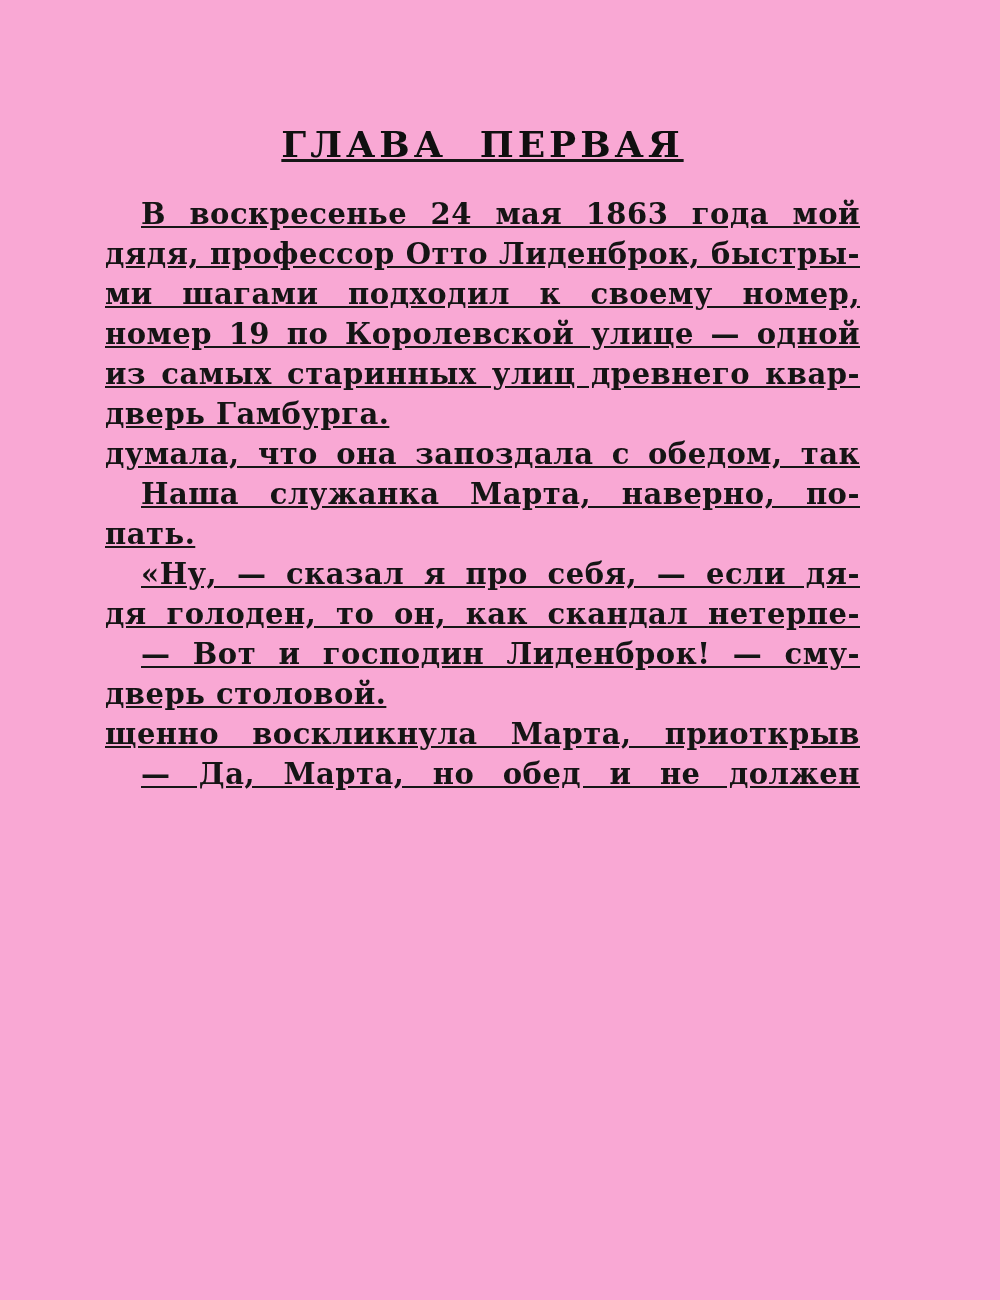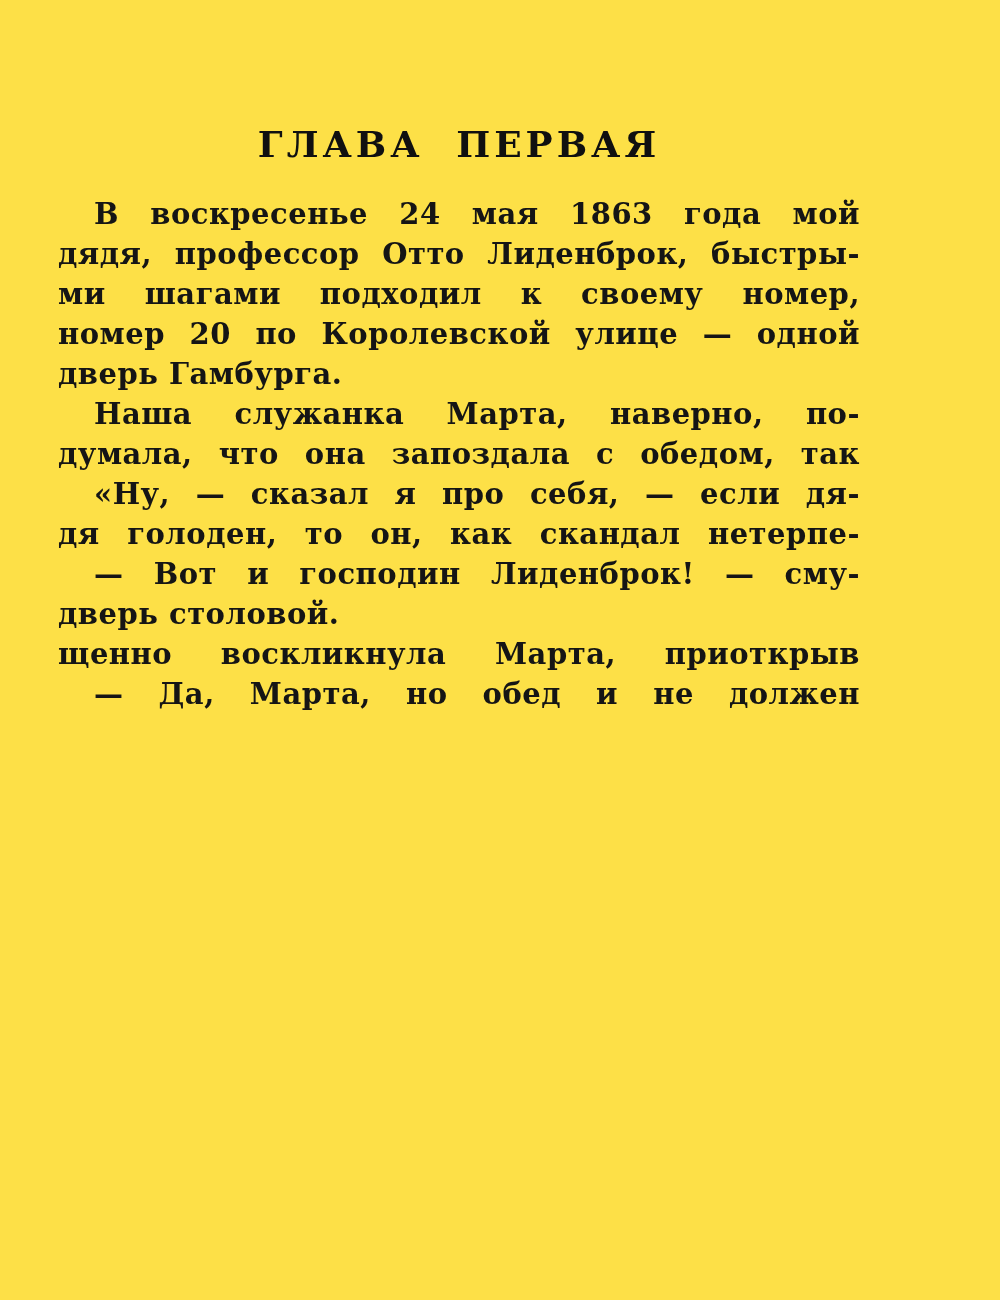--- a/index.html
+++ b/index.html
@@ -11,22 +11,23 @@
     width: 1000px;
     height: 1300px;
     overflow: hidden;
     font-family: "DejaVu Serif", serif;
     color: #161616;
   }
   .page {
     box-sizing: border-box;
     width: 1000px;
     height: 1300px;
-    padding: 0 140px 0 58px;
-    background: #fde047;
+    padding: 0 140px 0 105px;
+    background: #f9a8d4;
+    text-decoration: underline;
   }
   .chapter-title {
     margin: 0;
     padding-top: 122px;
     font-size: 36px;
     line-height: 44px;
     font-weight: 700;
     text-align: center;
     letter-spacing: 4px;
     word-spacing: 16px;
@@ -55,24 +56,26 @@
 </head>
 <body>
 
 <div class="page">
   <h1 class="chapter-title">ГЛАВА ПЕРВАЯ</h1>
 
   <div class="text-body">
       <div class="line indent">В воскресенье 24 мая 1863 года мой</div>
       <div class="line">дядя, профессор Отто Лиденброк, быстры-</div>
       <div class="line">ми шагами подходил к своему номер,</div>
-      <div class="line">номер 20 по Королевской улице — одной</div>
+      <div class="line">номер 19 по Королевской улице — одной</div>
+      <div class="line">из самых старинных улиц древнего квар-</div>
       <div class="line last">дверь Гамбурга.</div>
+      <div class="line">думала, что она запоздала с обедом, так</div>
       <div class="line indent">Наша служанка Марта, наверно, по-</div>
-      <div class="line">думала, что она запоздала с обедом, так</div>
+      <div class="line last">пать.</div>
       <div class="line indent">«Ну, — сказал я про себя, — если дя-</div>
       <div class="line">дя голоден, то он, как скандал нетерпе-</div>
       <div class="line indent">— Вот и господин Лиденброк! — сму-</div>
       <div class="line last">дверь столовой.</div>
       <div class="line">щенно воскликнула Марта, приоткрыв</div>
       <div class="line indent">— Да, Марта, но обед и не должен</div>
     </div>
 
 </div>
 

